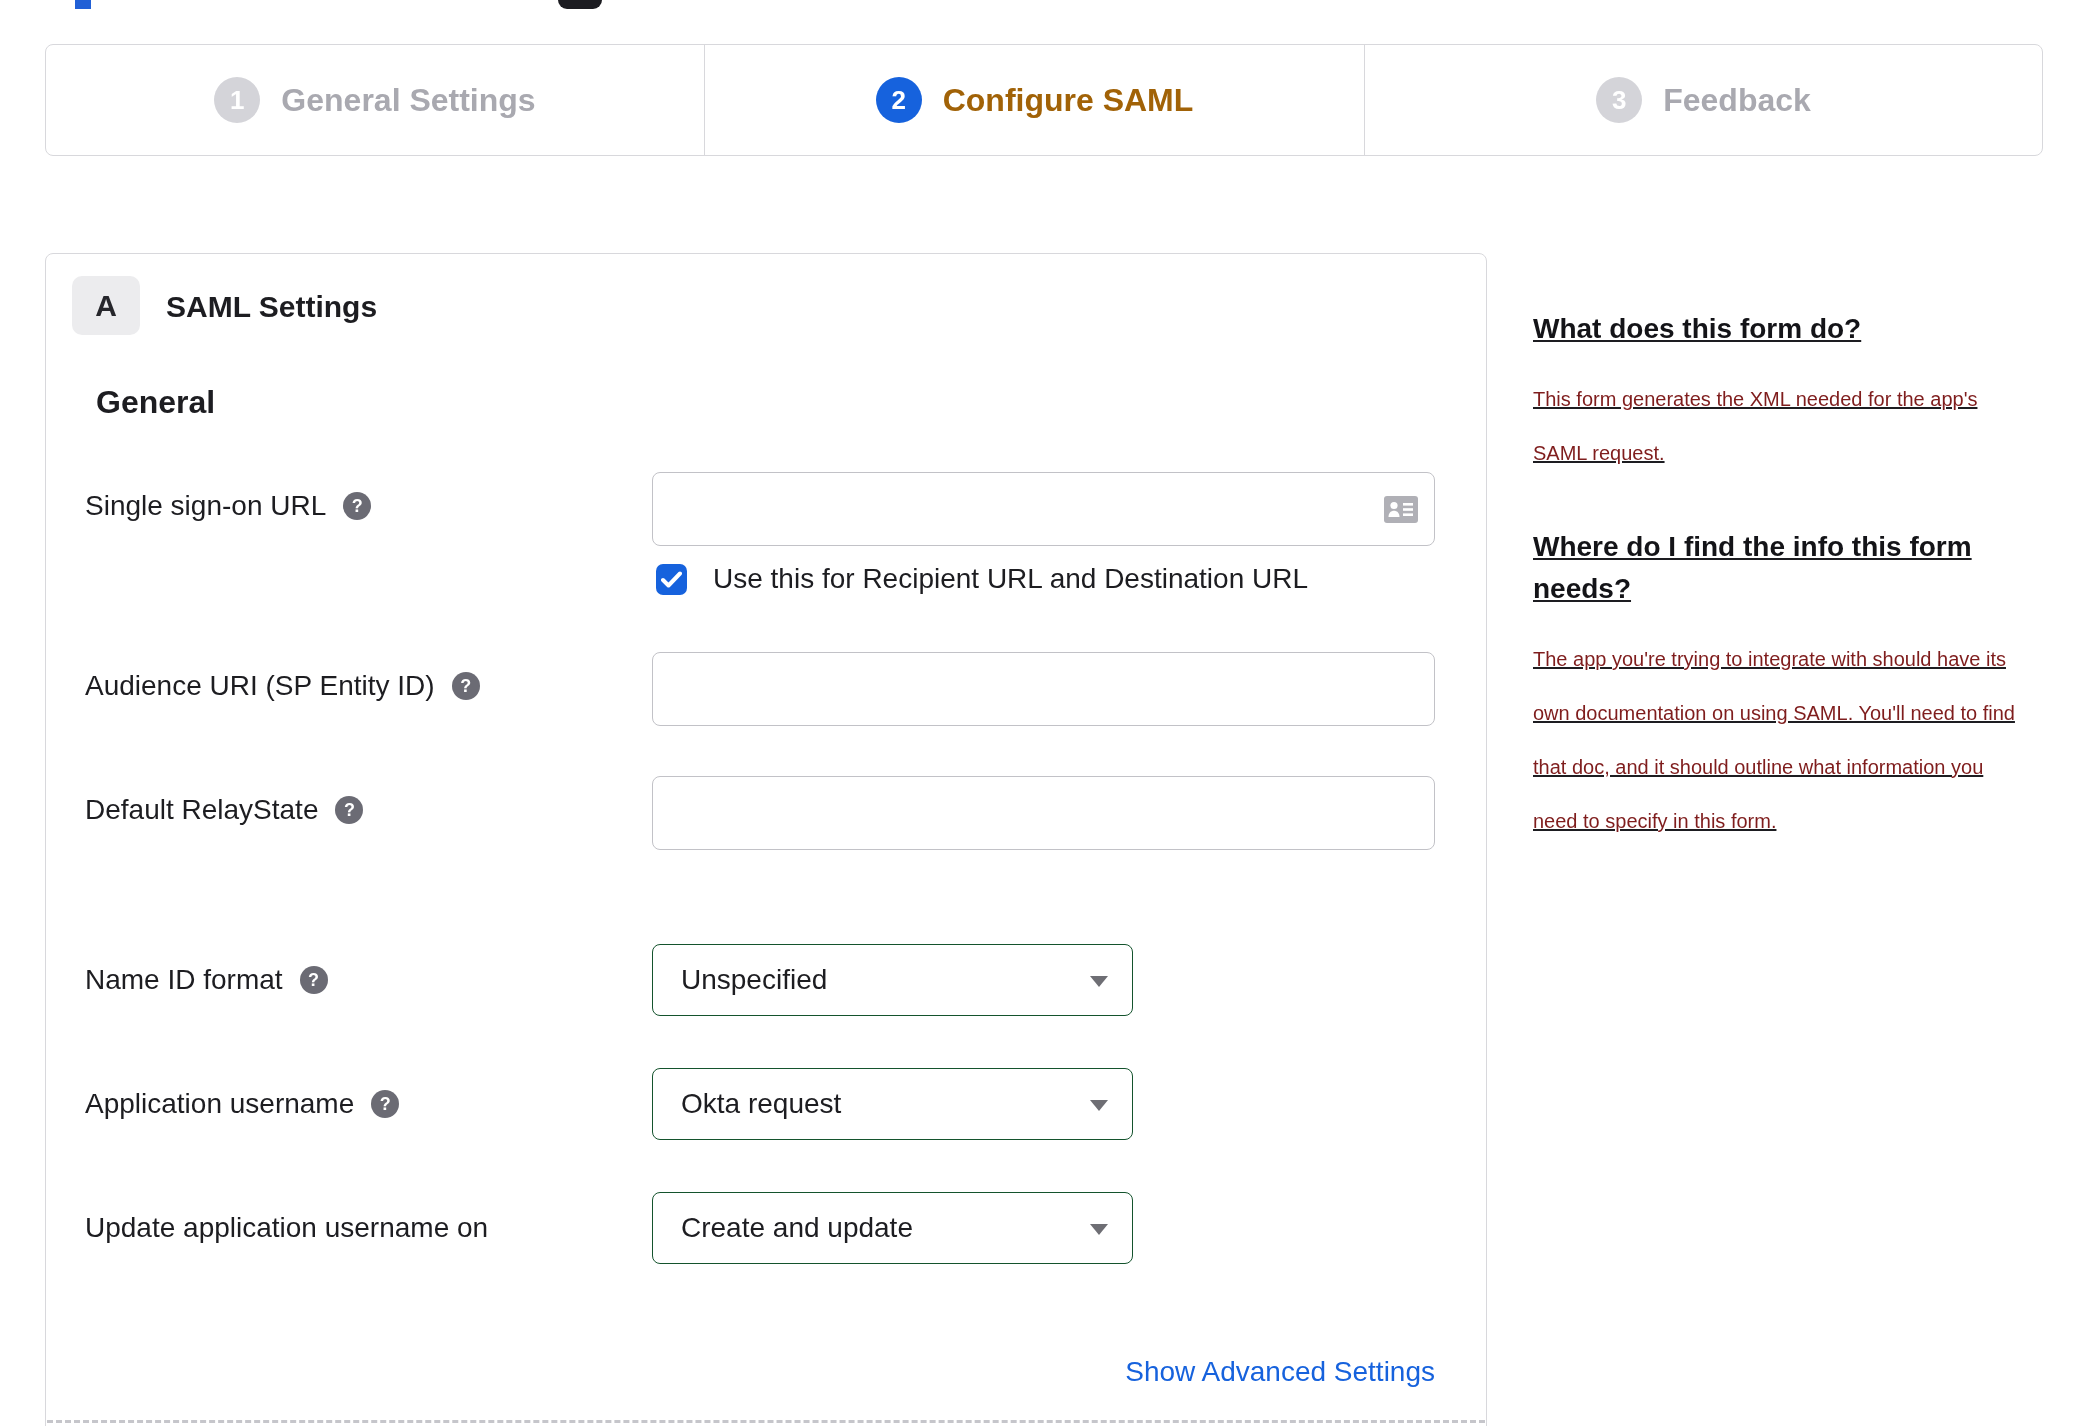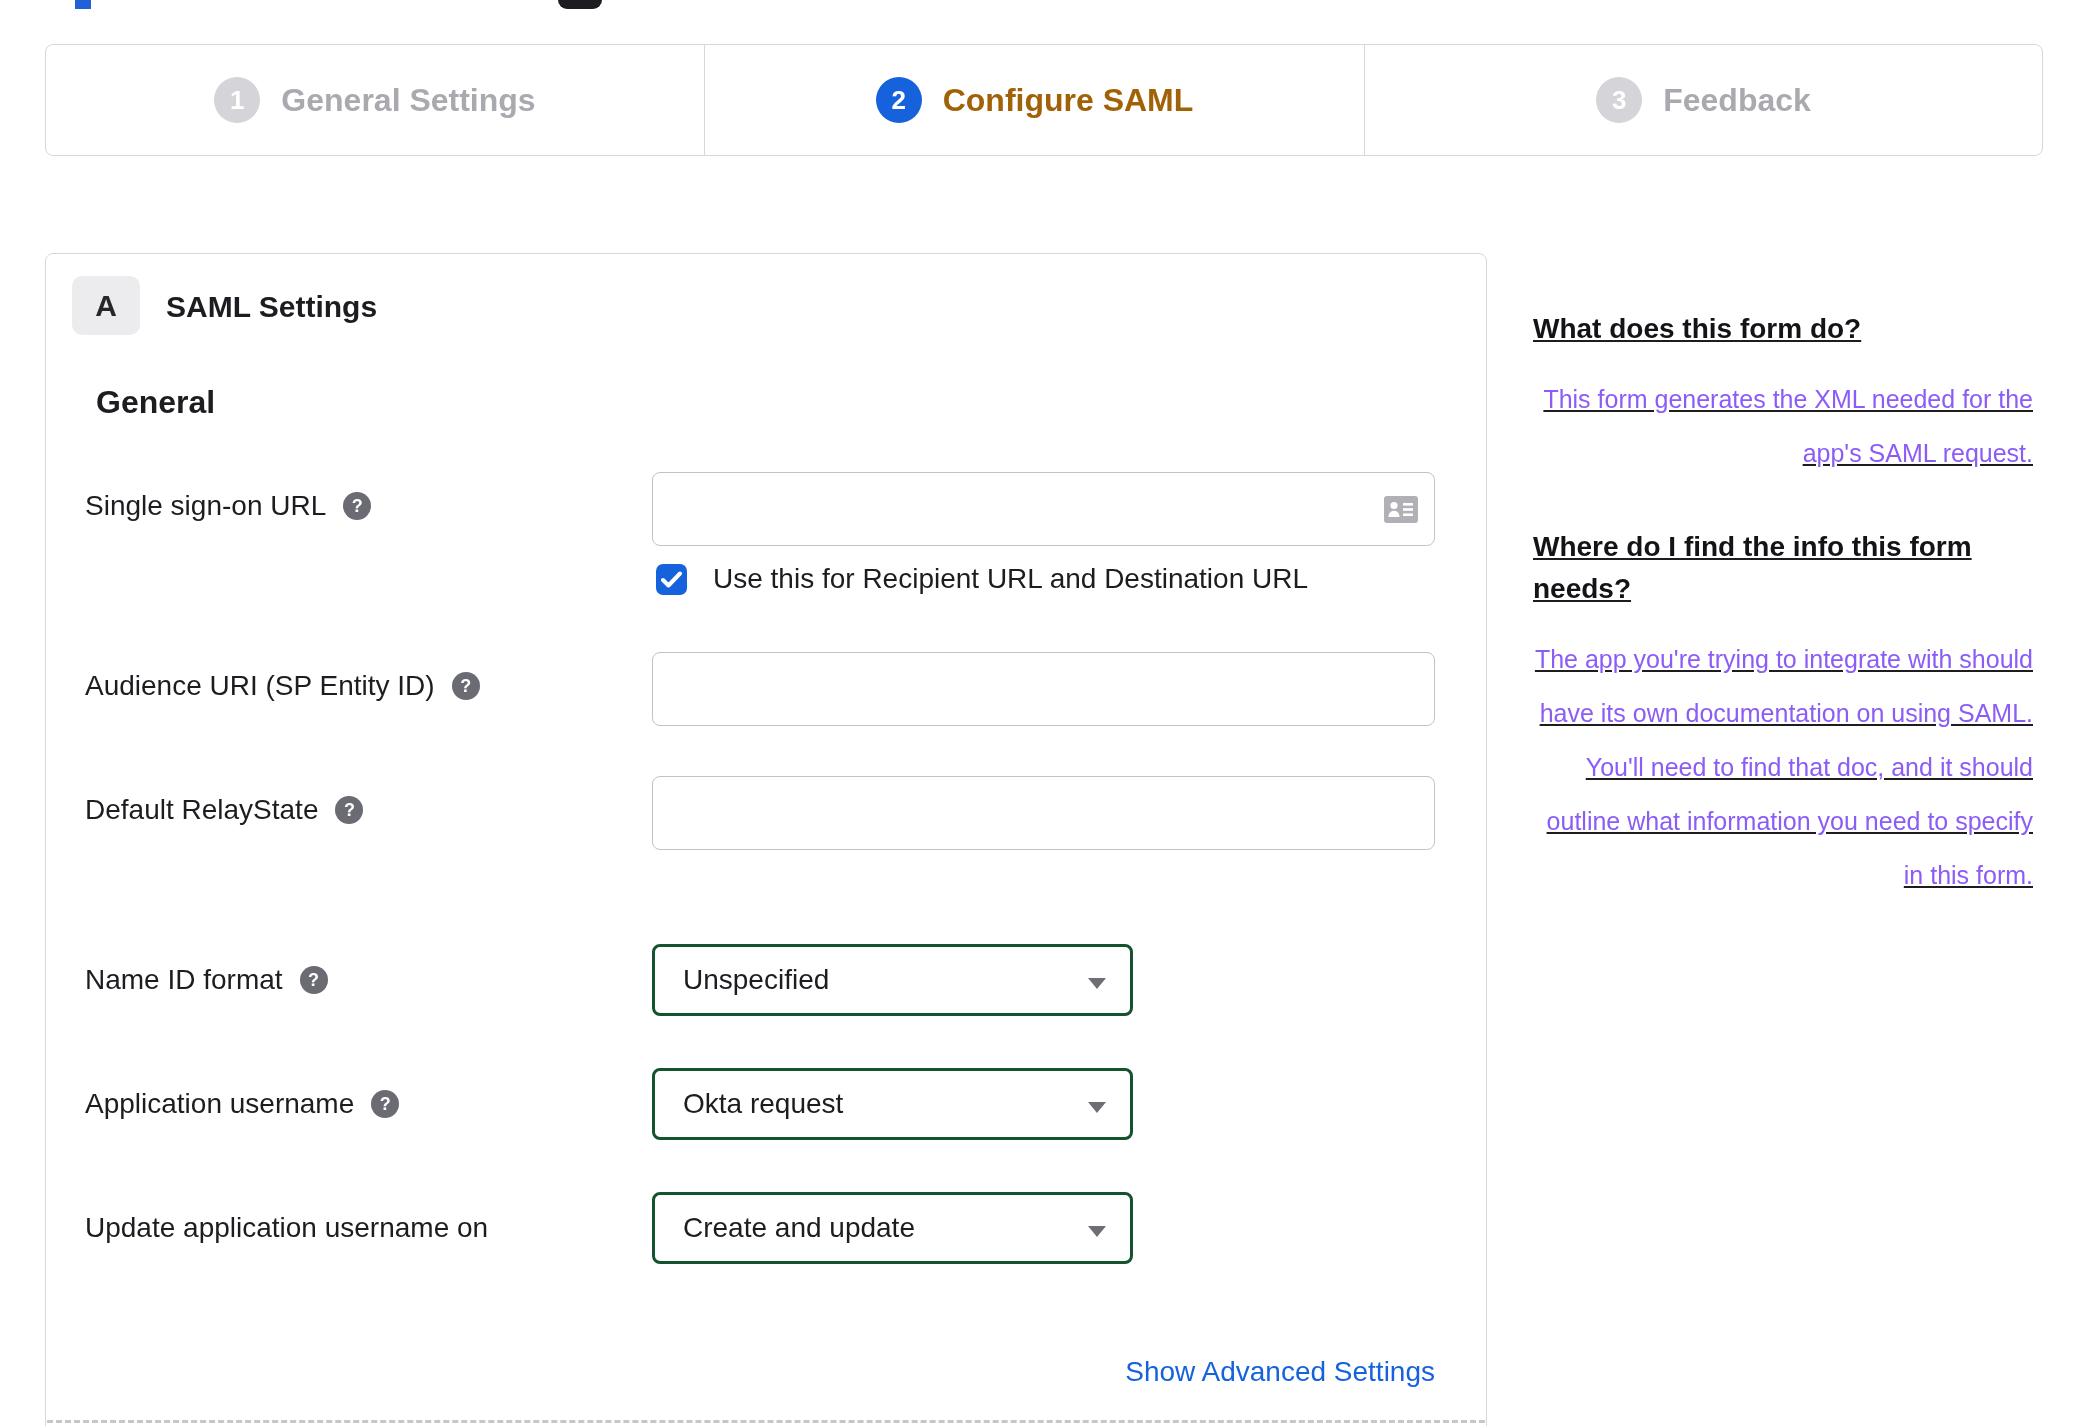--- a/index.html
+++ b/index.html
@@ -44,34 +44,34 @@
   .tinput { position:absolute; left:606px; width:783px; height:74px; background:#fff;
             border:1px solid #c2c2c7; border-radius:8px; font-size:28px; color:#1d1d21;
             padding:0 60px 0 28px; outline:none; }
   .input-icon { position:absolute; left:1338px; width:34px; height:27px; }
   .checkrow { position:absolute; left:610px; display:flex; align-items:flex-end; gap:26px; }
   .checkbox { width:31px; height:31px; border-radius:7px; background:#1662dd; display:flex;
               align-items:center; justify-content:center; cursor:pointer; }
   .checklabel { font-size:28px; color:#1d1d21; }
   .hint { position:absolute; left:606px; font-size:27px; color:#8d8d95; }
   .select { position:absolute; left:606px; width:481px; height:72px; background:#fff;
-            border:3px solid #14532d; border-radius:8px; display:flex; align-items:center;
+            border:1px solid #14532d; border-radius:8px; display:flex; align-items:center;
             padding:0 28px; font-size:28px; color:#1d1d21; cursor:pointer; }
   .caret { position:absolute; right:24px; top:31px; width:0; height:0;
            border-left:9px solid transparent; border-right:9px solid transparent;
            border-top:11px solid #6e6e74; }
   .adv-link { position:absolute; left:606px; width:783px; text-align:right; font-size:28px;
               font-weight:400; color:#1662dd; cursor:pointer; text-decoration:none; }
   .panel-dash { position:absolute; left:1px; top:1166px; width:1438px; height:0;
                 border-top:3px dashed #c6c6cb; }
 
   
   .sidebar { left:1533px; top:308px; width:500px;text-decoration:underline; }
   .sb-h { font-size:28px; font-weight:700; line-height:42px; color:#141418; margin-bottom:22px; }
-  .sb-p { font-size:25px; line-height:54px; color:#8b5cf6; margin-bottom:46px;text-align:right; }
+  .sb-p { font-size:20px; line-height:54px; color:#7f1d1d; margin-bottom:46px; }
 </style>
 </head>
 <body>
 
 <div class="abs frag-blue"></div>
 <div class="abs frag-dark"></div>
 
 <div class="abs stepper">
   <div class="step step1 inactive">
     <div class="step-circle">1</div>

